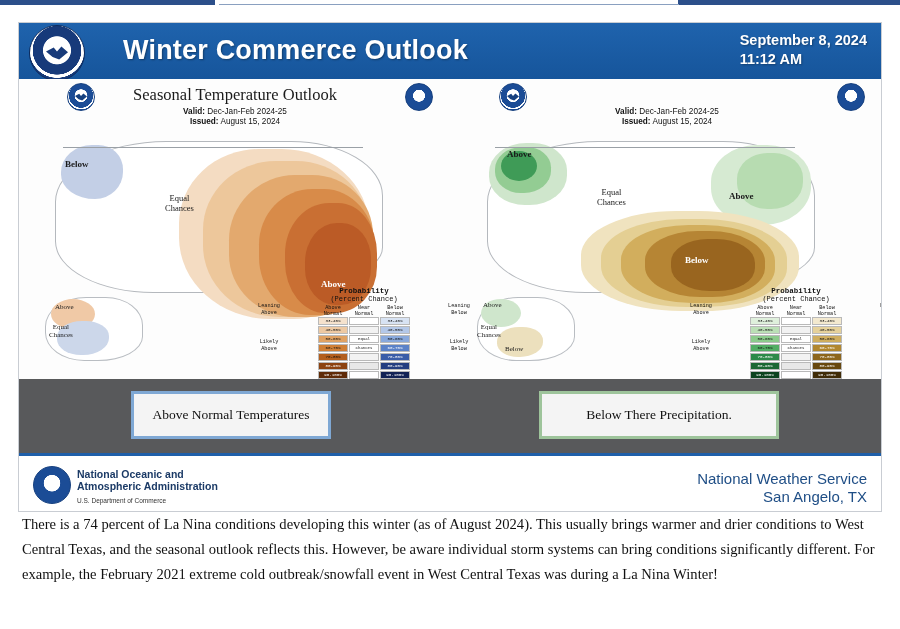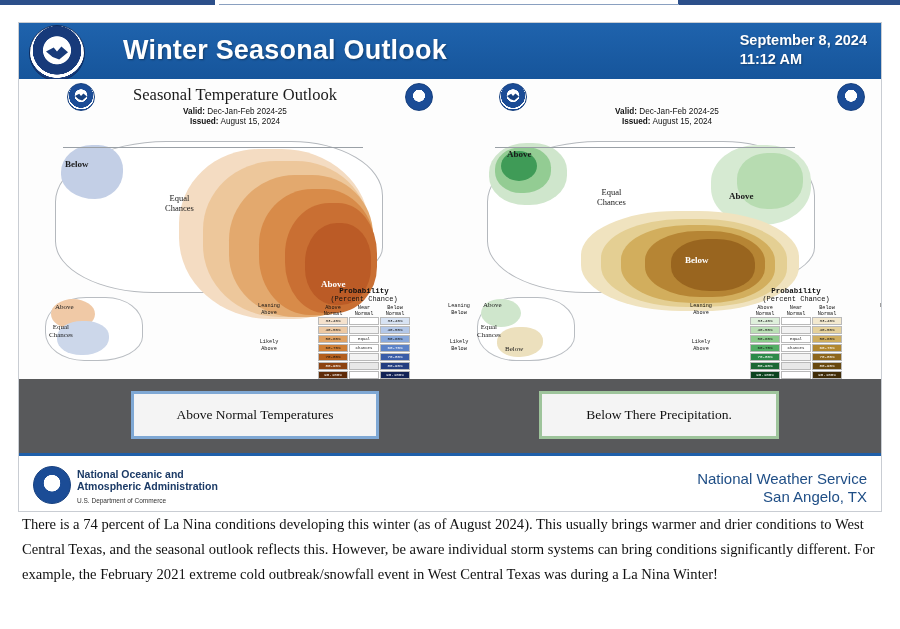--- a/index.html
+++ b/index.html
@@ -248,21 +248,21 @@
     height: 48px;
     box-sizing: border-box;
     display: flex;
     align-items: center;
     justify-content: center;
     background: #f4f4f4;
     font-size: 13.5px;
     color: #111;
     font-family: "Liberation Serif", serif;
   }
-  .callout.left  { left: 112px; width: 248px; border: 3px solid #7fa8d4; }
+  .callout.left  { left: 112px; width: 200px; border: 3px solid #7fa8d4; }
   .callout.right { left: 520px; width: 240px; border: 3px solid #9ec49b; }
 
   
   .slide-footer {
     position: relative;
     height: 58px;
     background: #ffffff;
     border-top: 3px solid #1f5fa9;
   }
   .footer-seal {
@@ -325,21 +325,21 @@
   <div class="bar b3"></div>
   <div class="thin-line"></div>
 </div>
 
 <div class="slide">
 
   <div class="slide-header">
     <div class="noaa-seal">
       <div class="bird"></div>
     </div>
-    <div class="slide-title">Winter Seasonal Outlook</div>
+    <div class="slide-title">Winter Commerce Outlook</div>
     <div class="header-date">
       <div>September 8, 2024</div>
       <div>11:12 AM</div>
     </div>
   </div>
 
   <div class="panels">
 
     <div class="panel left">
       <div class="panel-logo noaa">

